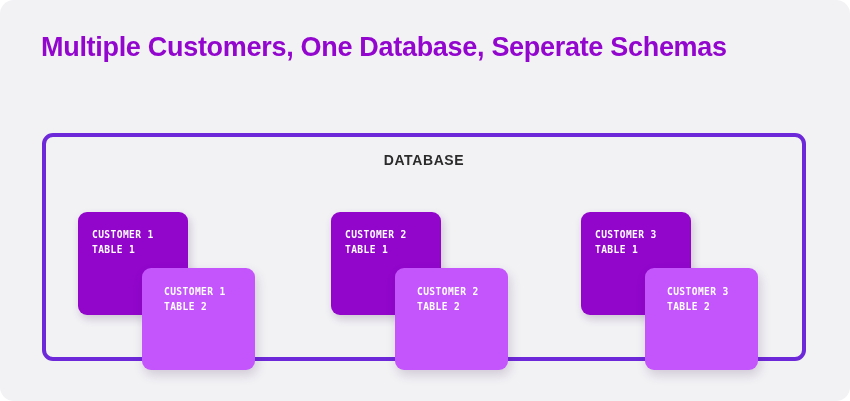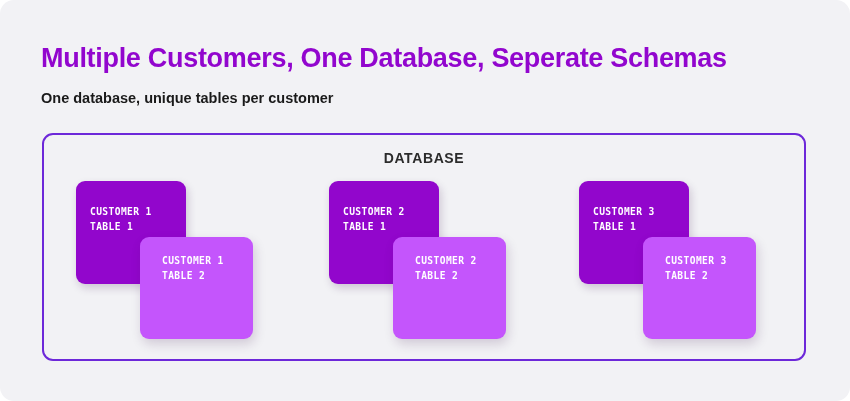--- a/index.html
+++ b/index.html
@@ -21,21 +21,21 @@
     background: #f2f2f5;
     border-radius: 14px;
     overflow: hidden;
     box-sizing: border-box;
   }
 
   
   #header {
     position: absolute;
     left: 41px;
-    top: 41px;
+    top: 30px;
     width: 760px;
   }
   #title {
     margin: 0;
     font-size: 27px;
     line-height: 34px;
     font-weight: bold;
     letter-spacing: -0.3px;
     color: #9206ce;
     font-family: "Liberation Sans", sans-serif;
@@ -53,21 +53,21 @@
   }
 
   
   #database-box {
     position: absolute;
     left: 42px;
     top: 133px;
     width: 764px;
     height: 228px;
     box-sizing: border-box;
-    border: 2px solid #6d28d9;
+    border: 4px solid #6d28d9;
     border-radius: 11px;
     background: transparent;
   }
   #database-label {
     position: absolute;
     left: 0;
     right: 0;
     top: 14px;
     text-align: center;
     font-size: 14px;
@@ -86,21 +86,22 @@
     height: 228px;
   }
   #group-0 { left: 32px; }
   #group-1 { left: 285px; }
   #group-2 { left: 535px; }
 
   .table-card {
     position: absolute;
     box-sizing: border-box;
     border-radius: 9px;
-    padding: 23px 0 0 14px;
+    padding: 15px 0 0 14px;
+    margin-top: 29px;
   }
 
   .table-card.card-primary {
     left: 0px;
     top: 46px;
     width: 110px;
     height: 103px;
     background: #9206cc;
     box-shadow: 2px 4px 9px rgba(60, 20, 80, 0.20);
     z-index: 1;
@@ -129,21 +130,20 @@
     white-space: nowrap;
   }
 </style>
 </head>
 <body>
 
 <div id="page">
 
   <div id="header">
     <h1 id="title">Multiple Customers, One Database, Seperate Schemas</h1>
-    <p id="subtitle">One database, unique tables per customer</p>
   </div>
 
   <div id="database-box">
 
     <div id="database-label">DATABASE</div>
 
     <div class="customer-group" id="group-0">
       <div class="table-card card-primary">
         <span class="card-line">CUSTOMER 1</span>
         <span class="card-line">TABLE 1</span>

